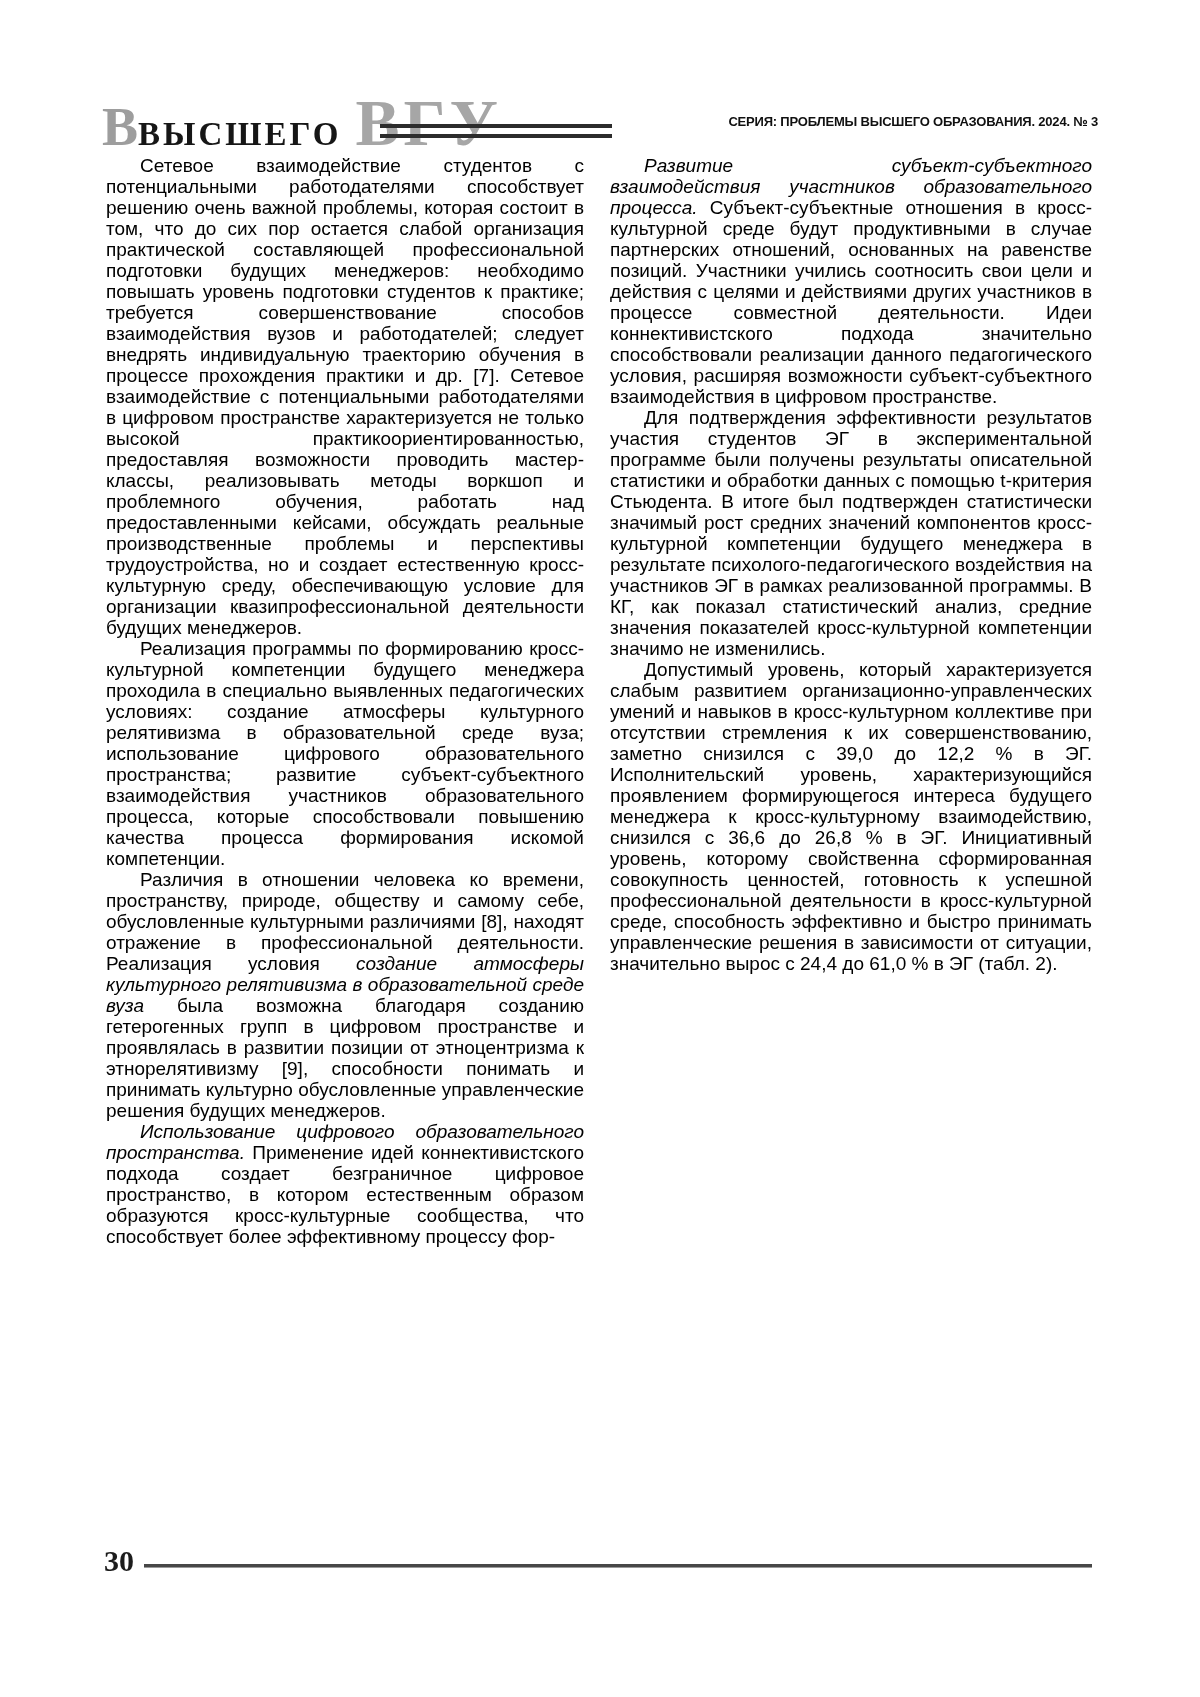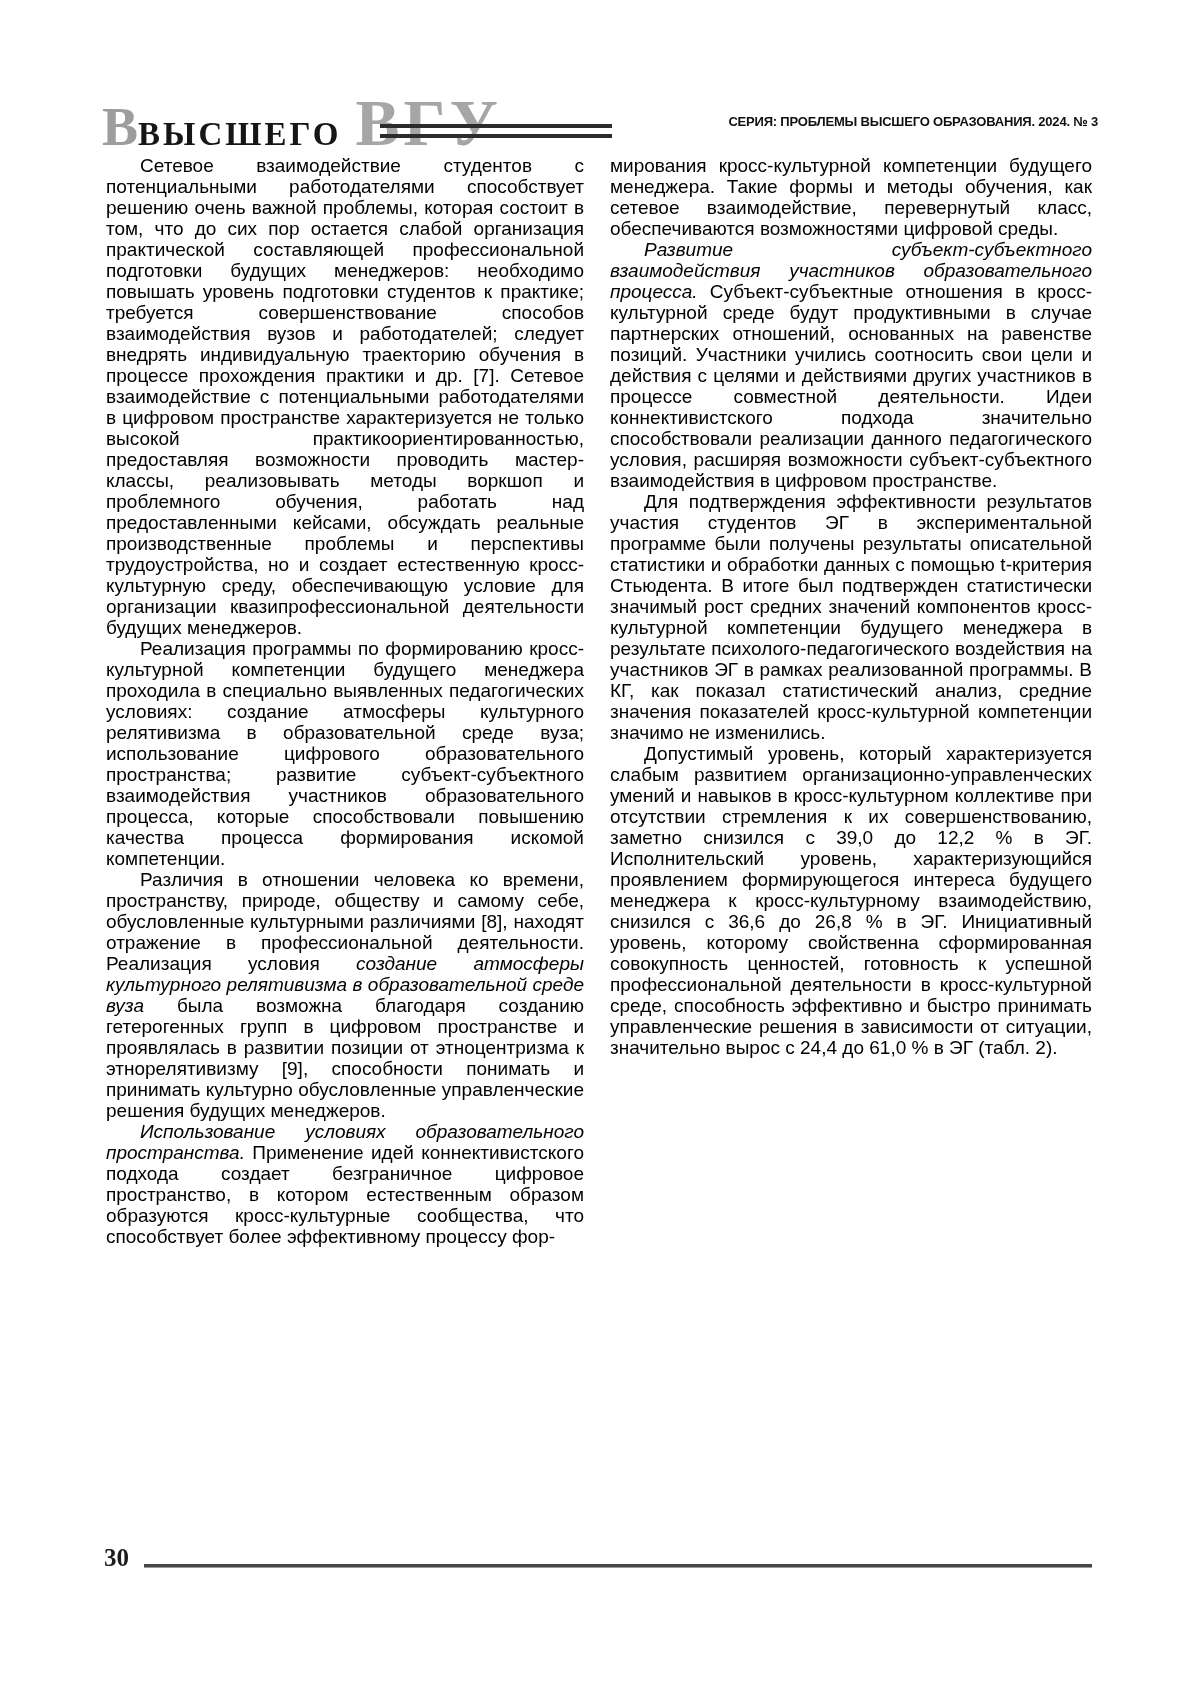--- a/index.html
+++ b/index.html
@@ -32,21 +32,21 @@
   }
   .col-left{left:106px;width:478px;}
   .col-right{left:610px;width:482px;}
   .col p{margin:0;text-indent:34px;}
   .col p.noindent{text-indent:0;}
   .col i{font-style:italic;}
   
   .page-number{
     position:absolute;left:104px;top:1544px;
     font-family:"Liberation Serif", serif;font-weight:bold;
-    font-size:25px;color:#1c1c1c;
+    font-size:30px;color:#1c1c1c;
   }
   .footer-rule{
     position:absolute;left:144px;top:1564px;width:948px;height:3px;
     background:#474747;border-bottom:1px solid #9a9a9a;
   }
 </style>
 </head>
 <body>
 
 <div class="logo">
@@ -54,23 +54,22 @@
 </div>
 
 <div class="rule-double"></div>
 
 <div class="series-title">СЕРИЯ: ПРОБЛЕМЫ ВЫСШЕГО ОБРАЗОВАНИЯ. 2024. № 3</div>
 
 <div class="col col-left">
     <p><span>Сетевое взаимодействие студентов с потенциальными работодателями способствует решению очень важной проблемы, которая состоит в том, что до сих пор остается слабой организация практической составляющей профессиональной подготовки будущих менеджеров: необходимо повышать уровень подготовки студентов к практике; требуется совершенствование способов взаимодействия вузов и работодателей; следует внедрять индивидуальную траекторию обучения в процессе прохождения практики и др. [7]. Сетевое взаимодействие с потенциальными работодателями в цифровом пространстве характеризуется не только высокой практикоориентированностью, предоставляя возможности проводить мастер-классы, реализовывать методы воркшоп и проблемного обучения, работать над предоставленными кейсами, обсуждать реальные производственные проблемы и перспективы трудоустройства, но и создает естественную кросс-культурную среду, обеспечивающую условие для организации квазипрофессиональной деятельности будущих менеджеров.</span></p>
     <p><span>Реализация программы по формированию кросс-культурной компетенции будущего менеджера проходила в специально выявленных педагогических условиях: создание атмосферы культурного релятивизма в образовательной среде вуза; использование цифрового образовательного пространства; развитие субъект-субъектного взаимодействия участников образовательного процесса, которые способствовали повышению качества процесса формирования искомой компетенции.</span></p>
     <p><span>Различия в отношении человека ко времени, пространству, природе, обществу и самому себе, обусловленные культурными различиями [8], находят отражение в профессиональной деятельности. Реализация условия </span><i>создание атмосферы культурного релятивизма в образовательной среде вуза</i><span> была возможна благодаря созданию гетерогенных групп в цифровом пространстве и проявлялась в развитии позиции от этноцентризма к этнорелятивизму [9], способности понимать и принимать культурно обусловленные управленческие решения будущих менеджеров.</span></p>
-    <p><i>Использование условиях образовательного пространства.</i><span> Применение идей коннективистского подхода создает безграничное цифровое пространство, в котором естественным образом образуются кросс-культурные сообщества, что способствует более эффективному процессу фор-</span></p>
+    <p><i>Использование цифрового образовательного пространства.</i><span> Применение идей коннективистского подхода создает безграничное цифровое пространство, в котором естественным образом образуются кросс-культурные сообщества, что способствует более эффективному процессу фор-</span></p>
   </div>
 <div class="col col-right">
-    <p class="noindent"><span>мирования кросс-культурной компетенции будущего менеджера. Такие формы и методы обучения, как сетевое взаимодействие, перевернутый класс, обеспечиваются возможностями цифровой среды.</span></p>
     <p><i>Развитие субъект-субъектного взаимодействия участников образовательного процесса.</i><span> Субъект-субъектные отношения в кросс-культурной среде будут продуктивными в случае партнерских отношений, основанных на равенстве позиций. Участники учились соотносить свои цели и действия с целями и действиями других участников в процессе совместной деятельности. Идеи коннективистского подхода значительно способствовали реализации данного педагогического условия, расширяя возможности субъект-субъектного взаимодействия в цифровом пространстве.</span></p>
     <p><span>Для подтверждения эффективности результатов участия студентов ЭГ в экспериментальной программе были получены результаты описательной статистики и обработки данных с помощью t-критерия Стьюдента. В итоге был подтвержден статистически значимый рост средних значений компонентов кросс-культурной компетенции будущего менеджера в результате психолого-педагогического воздействия на участников ЭГ в рамках реализованной программы. В КГ, как показал статистический анализ, средние значения показателей кросс-культурной компетенции значимо не изменились.</span></p>
     <p><span>Допустимый уровень, который характеризуется слабым развитием организационно-управленческих умений и навыков в кросс-культурном коллективе при отсутствии стремления к их совершенствованию, заметно снизился с 39,0 до 12,2 % в ЭГ. Исполнительский уровень, характеризующийся проявлением формирующегося интереса будущего менеджера к кросс-культурному взаимодействию, снизился с 36,6 до 26,8 % в ЭГ. Инициативный уровень, которому свойственна сформированная совокупность ценностей, готовность к успешной профессиональной деятельности в кросс-культурной среде, способность эффективно и быстро принимать управленческие решения в зависимости от ситуации, значительно вырос с 24,4 до 61,0 % в ЭГ (табл. 2).</span></p>
   </div>
 
 <div class="page-number">30</div>
 <div class="footer-rule"></div>
 
 </body></html>

